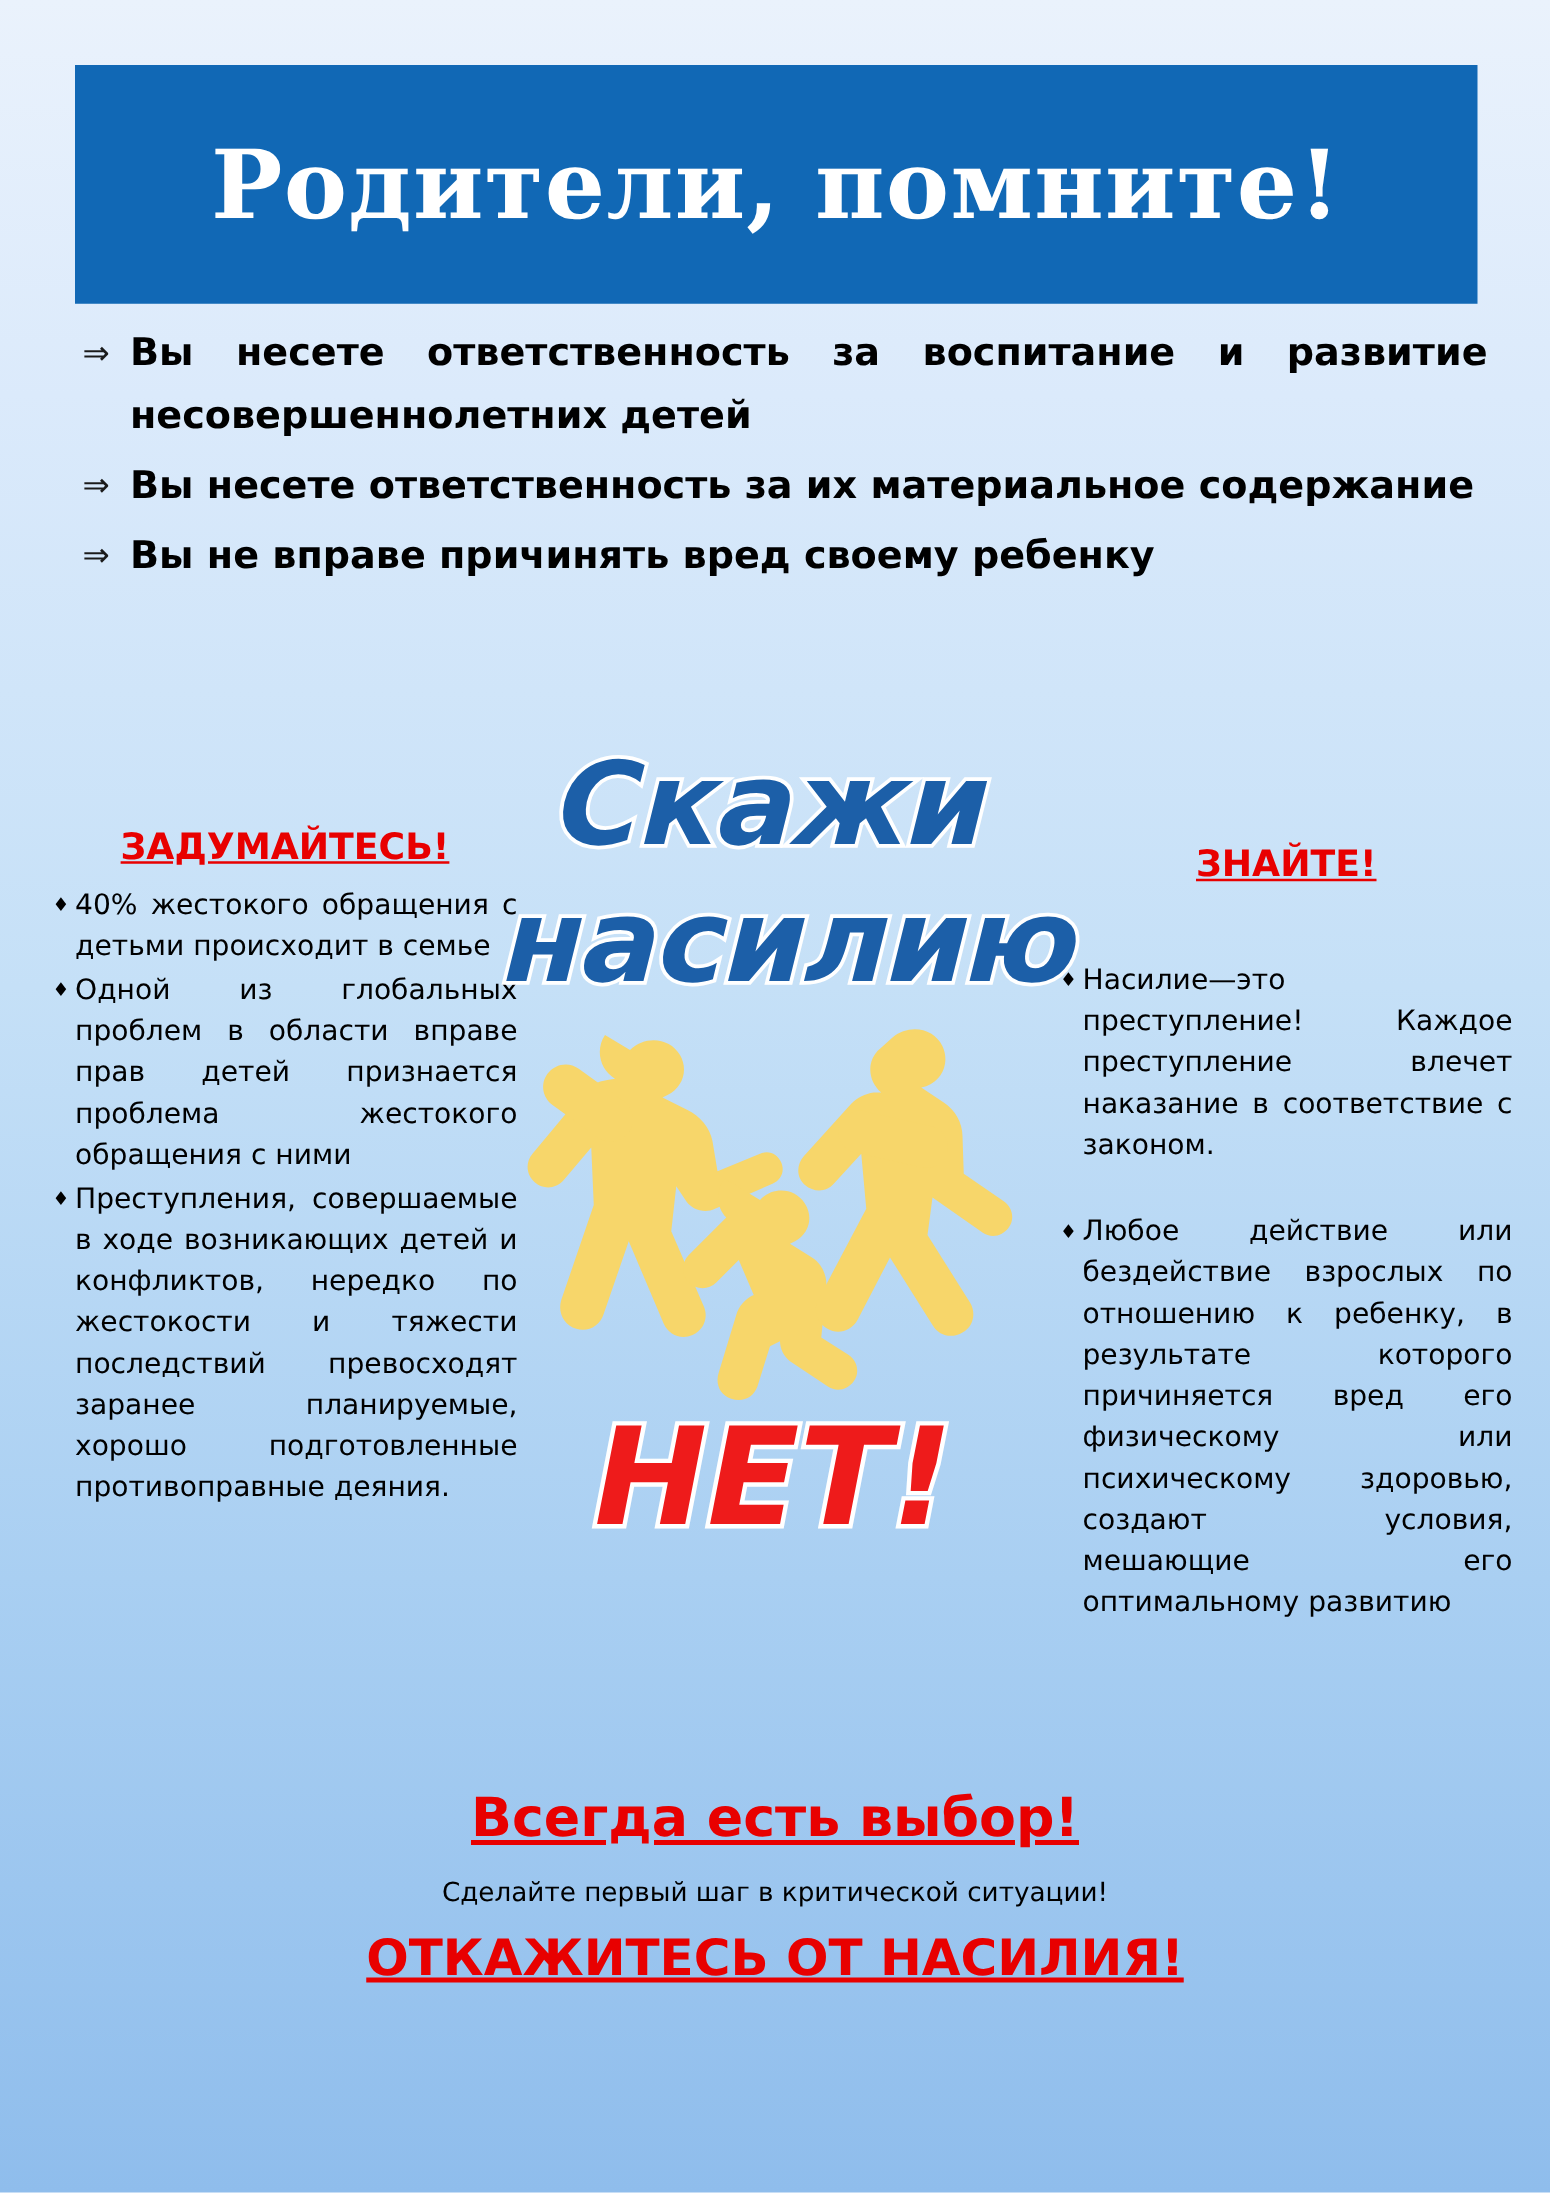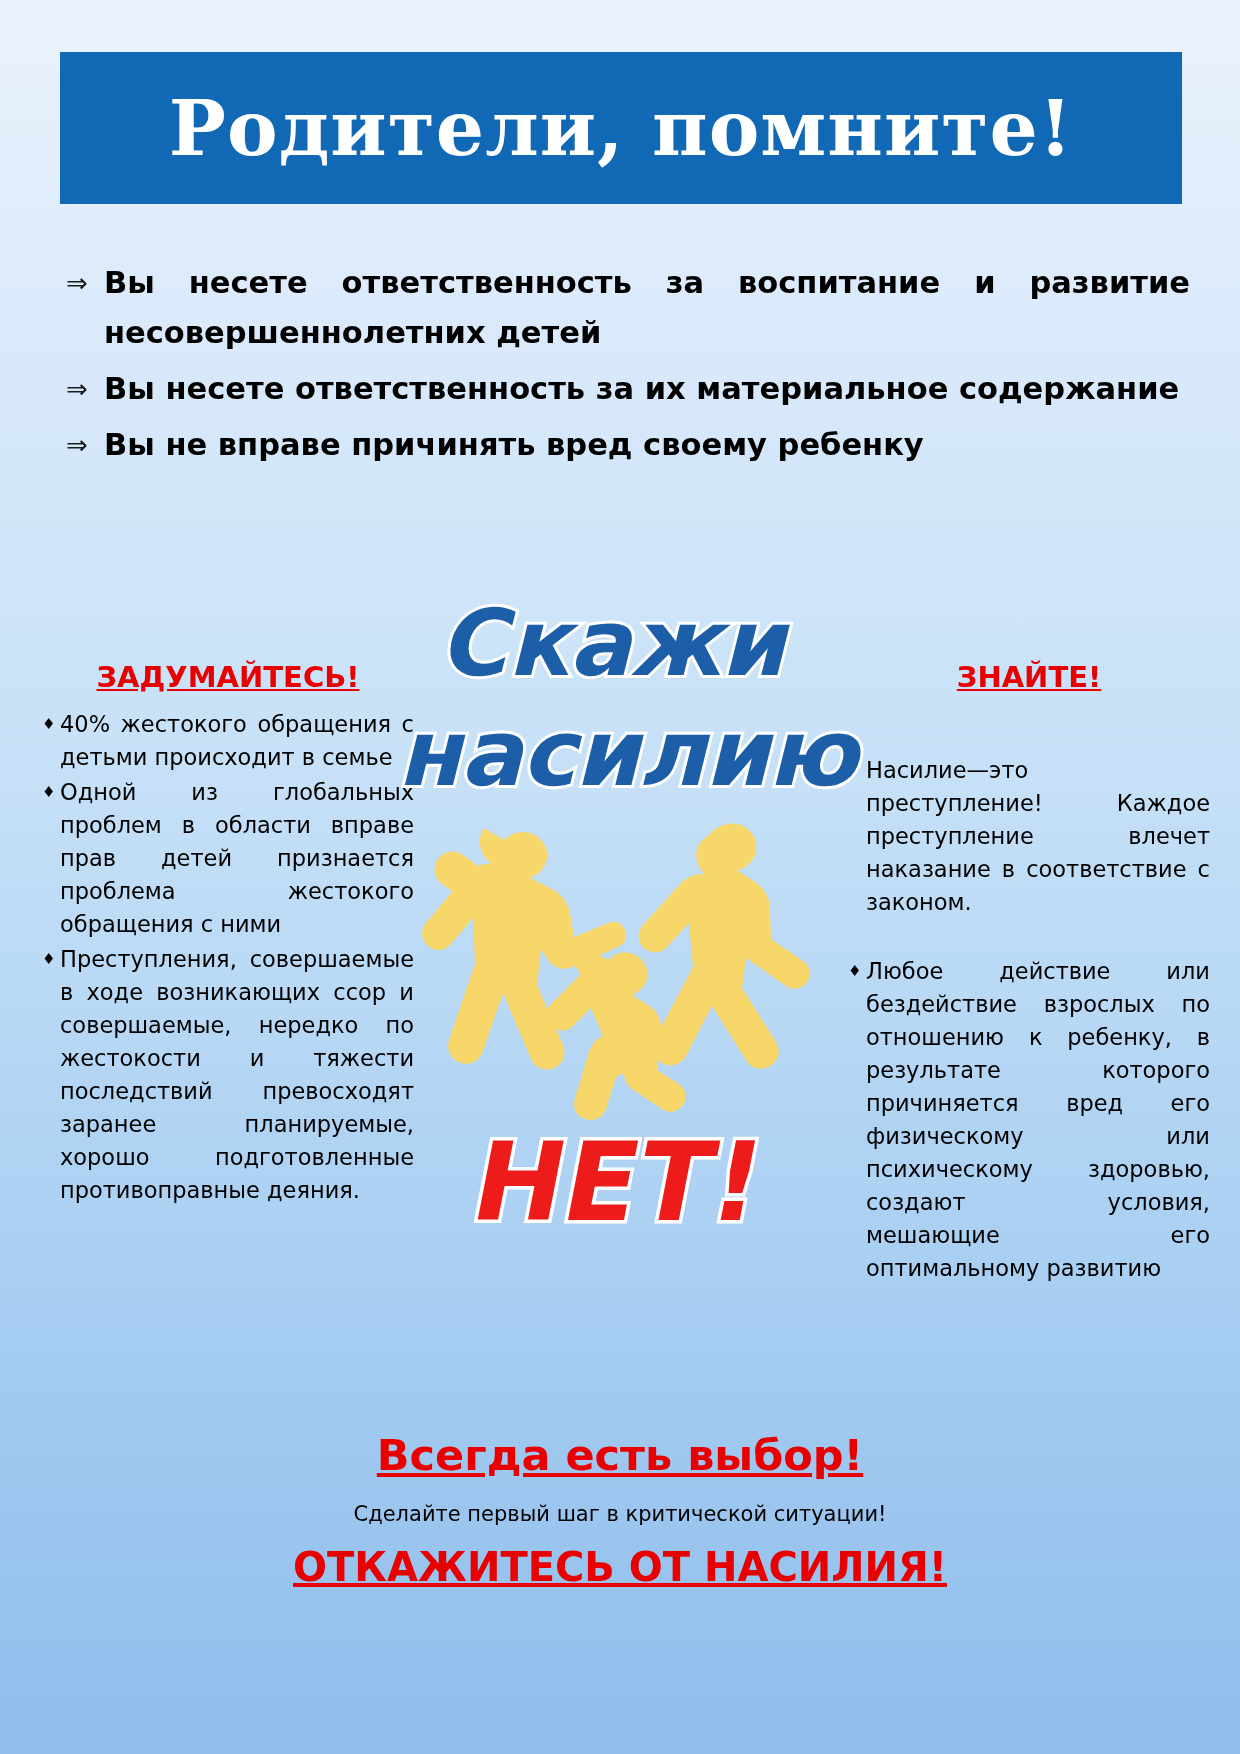--- a/index.html
+++ b/index.html
@@ -20,21 +20,21 @@
     box-sizing: border-box;
     background: linear-gradient(180deg, #eaf2fc 0%, #dbeafb 18%, #c5e0f7 45%, #a9cff2 72%, #8fbdec 100%);
     padding: 0;
   }
   
   .title-banner {
     position: absolute;
     left: 60px;
     top: 52px;
     width: 1122px;
-    height: 152px;
+    height: 191px;
     background: #1168b5;
     display: flex;
     align-items: center;
     justify-content: center;
   }
   .title-banner .title-text {
     font-family: "DejaVu Serif", serif;
     font-weight: bold;
     font-size: 76px;
     color: #ffffff;
@@ -81,21 +81,21 @@
   }
   .col-left {
     position: absolute;
     left: 42px;
     top: 0;
     width: 372px;
   }
   .col-right {
     position: absolute;
     right: 30px;
-    top: 0;
+    top: 14px;
     width: 362px;
   }
   .col-head {
     font-size: 29px;
     font-weight: bold;
     color: #e80000;
     text-decoration: underline;
     text-align: center;
     margin: 0 0 14px 0;
   }
@@ -235,21 +235,21 @@
     </div>
   </div>
 
   <div class="mid">
 
     <div class="col-left">
       <div class="col-head">ЗАДУМАЙТЕСЬ!</div>
       <ul class="fact-list">
         <li>40% жестокого обращения с детьми происходит в семье</li>
         <li>Одной из глобальных проблем в области вправе прав детей признается проблема жестокого обращения с ними</li>
-        <li>Преступления, совершаемые в ходе возникающих ссор и совершаемые, нередко по жестокости и тяжести последствий превосходят заранее планируемые, хорошо подготовленные противоправные деяния.</li>
+        <li>Преступления, совершаемые в ходе возникающих детей и конфликтов, нередко по жестокости и тяжести последствий превосходят заранее планируемые, хорошо подготовленные противоправные деяния.</li>
       </ul>
     </div>
 
     <div class="col-right">
       <div class="col-head right">ЗНАЙТЕ!</div>
       <ul class="fact-list">
         <li>Насилие—это преступление! Каждое преступление влечет наказание в соответствие с законом.</li>
         <li>Любое действие или бездействие взрослых по отношению к ребенку, в результате которого причиняется вред его физическому или психическому здоровью, создают условия, мешающие его оптимальному развитию</li>
       </ul>
     </div>

